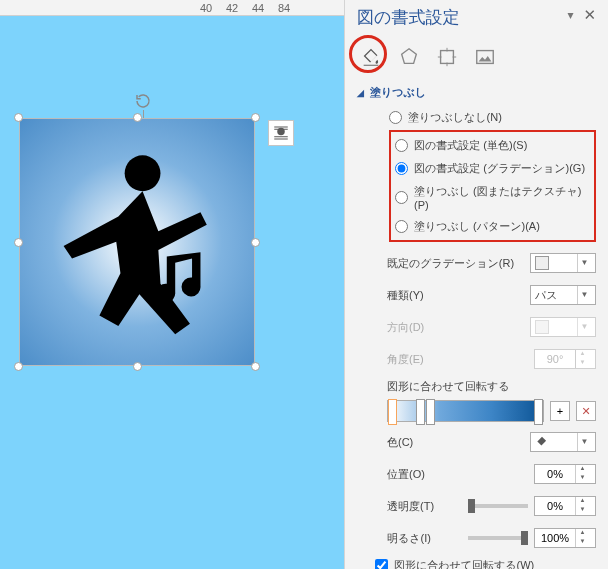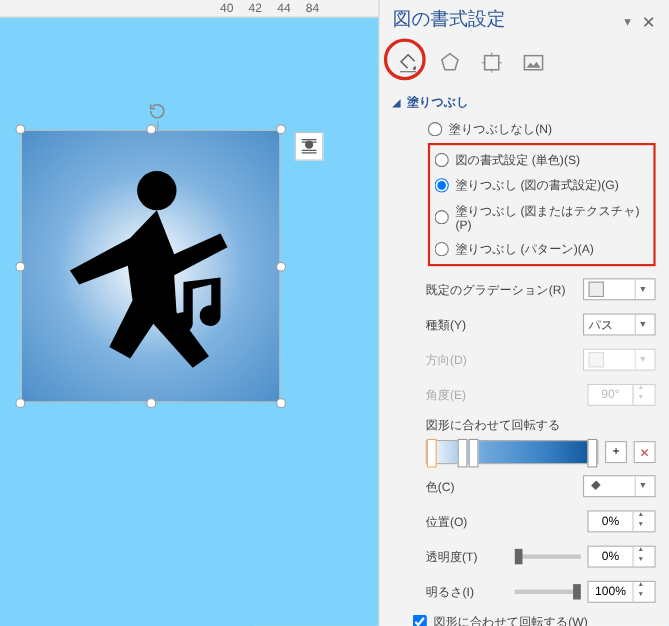--- a/index.html
+++ b/index.html
@@ -22,21 +22,21 @@
 .handle.tm { left: 50%; top: -5px; margin-left: -4px; }
 .handle.bm { left: 50%; bottom: -5px; margin-left: -4px; }
 .handle.ml { left: -5px; top: 50%; margin-top: -4px; }
 .handle.mr { right: -5px; top: 50%; margin-top: -4px; }
 .layout-btn { position: absolute; left: 268px; top: 120px; width: 26px; height: 26px; border: 1px solid #c5c5c5; background: #fff; display: flex; align-items: center; justify-content: center; }
 .layout-btn svg { width: 18px; height: 18px; }
 .rotate-stem { position:absolute; left:143px; top:110px; width:1px; height:8px; background:#999; }
 
 
 .panel { width: 264px; background: #f3f3f3; border-left: 1px solid #d4d4d4; padding: 6px 12px 10px 12px; display: flex; flex-direction: column; }
-.panel-header { display: flex; align-items: flex-end; justify-content: space-between; margin-bottom: 6px; }
+.panel-header { display: flex; align-items: flex-start; justify-content: space-between; margin-bottom: 6px; }
 .panel-title { color: #2b579a; font-size: 17px; font-weight: 400; }
 .panel-hdr-btns { display: flex; gap: 10px; align-items: center; }
 .panel-hdr-btns span { color: #777; font-size: 12px; cursor: pointer; }
 .panel-hdr-btns .close { font-size: 15px; color: #666; }
 
 .tab-row { display: flex; gap: 10px; margin: 8px 0 14px 0; align-items:center; }
 .tab-btn { width: 28px; height: 28px; display: flex; align-items: center; justify-content: center; cursor: pointer; position:relative; }
 .tab-btn svg { width: 22px; height: 22px; }
 .tab-btn.active { }
 .tab-active-ring { position:absolute; width:38px; height:38px; border:3px solid #d92a1c; border-radius:50%; left:-8px; top:-8px; pointer-events:none; }
@@ -176,21 +176,21 @@
       <input type="radio" name="fill" style="">
       <label>塗りつぶしなし(N)</label>
     </div>
     <div class="highlight-box">
       <div class="radio-row">
         <input type="radio" name="fill" style="">
         <label>図の書式設定 (単色)(S)</label>
       </div>
       <div class="radio-row">
         <input type="radio" name="fill" checked="" style="">
-        <label>塗りつぶし (図の書式設定)(G)</label>
+        <label>図の書式設定 (グラデーション)(G)</label>
       </div>
       <div class="radio-row">
         <input type="radio" name="fill" style="">
         <label>塗りつぶし (図またはテクスチャ)(P)</label>
       </div>
       <div class="radio-row">
         <input type="radio" name="fill" style="">
         <label>塗りつぶし (パターン)(A)</label>
       </div>
     </div>

